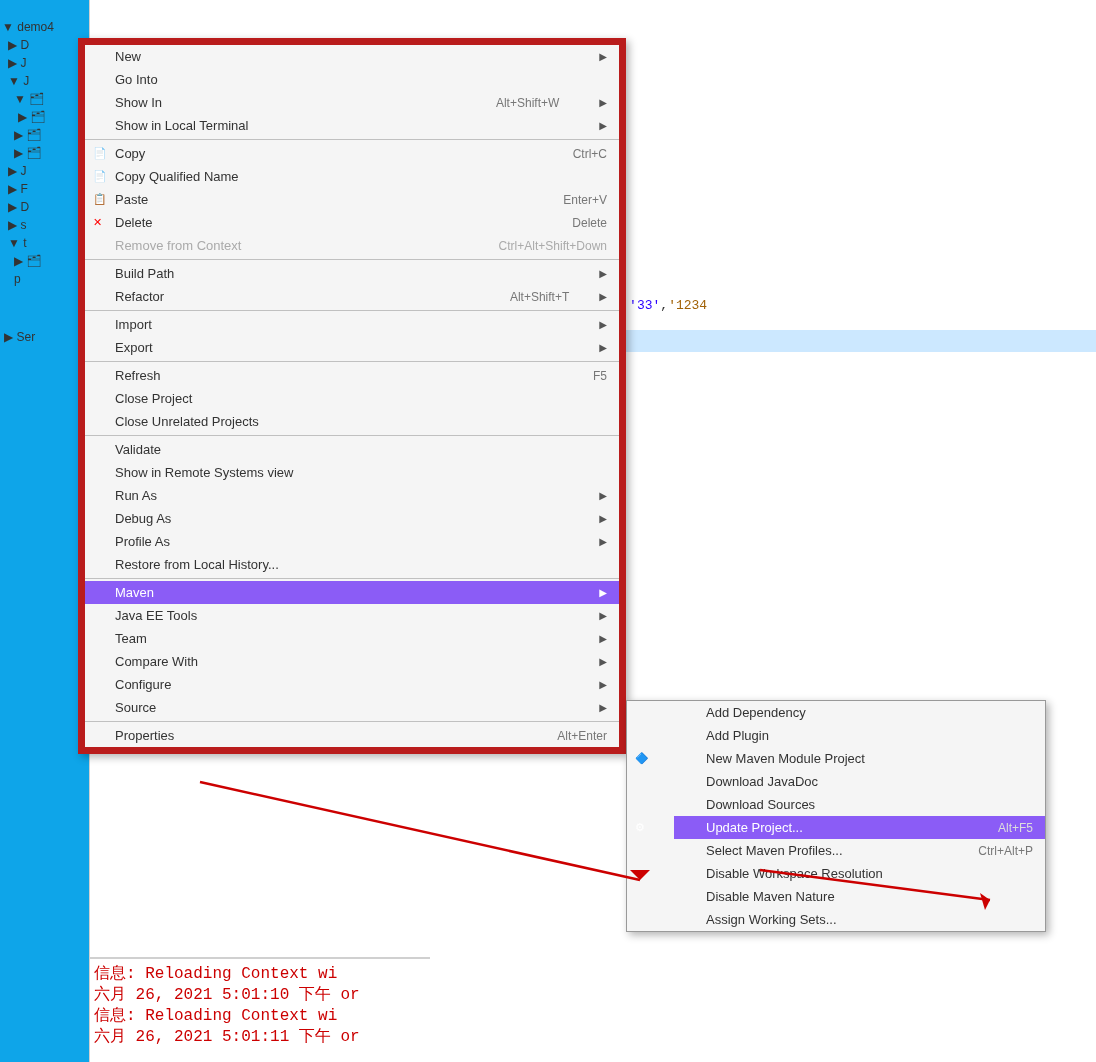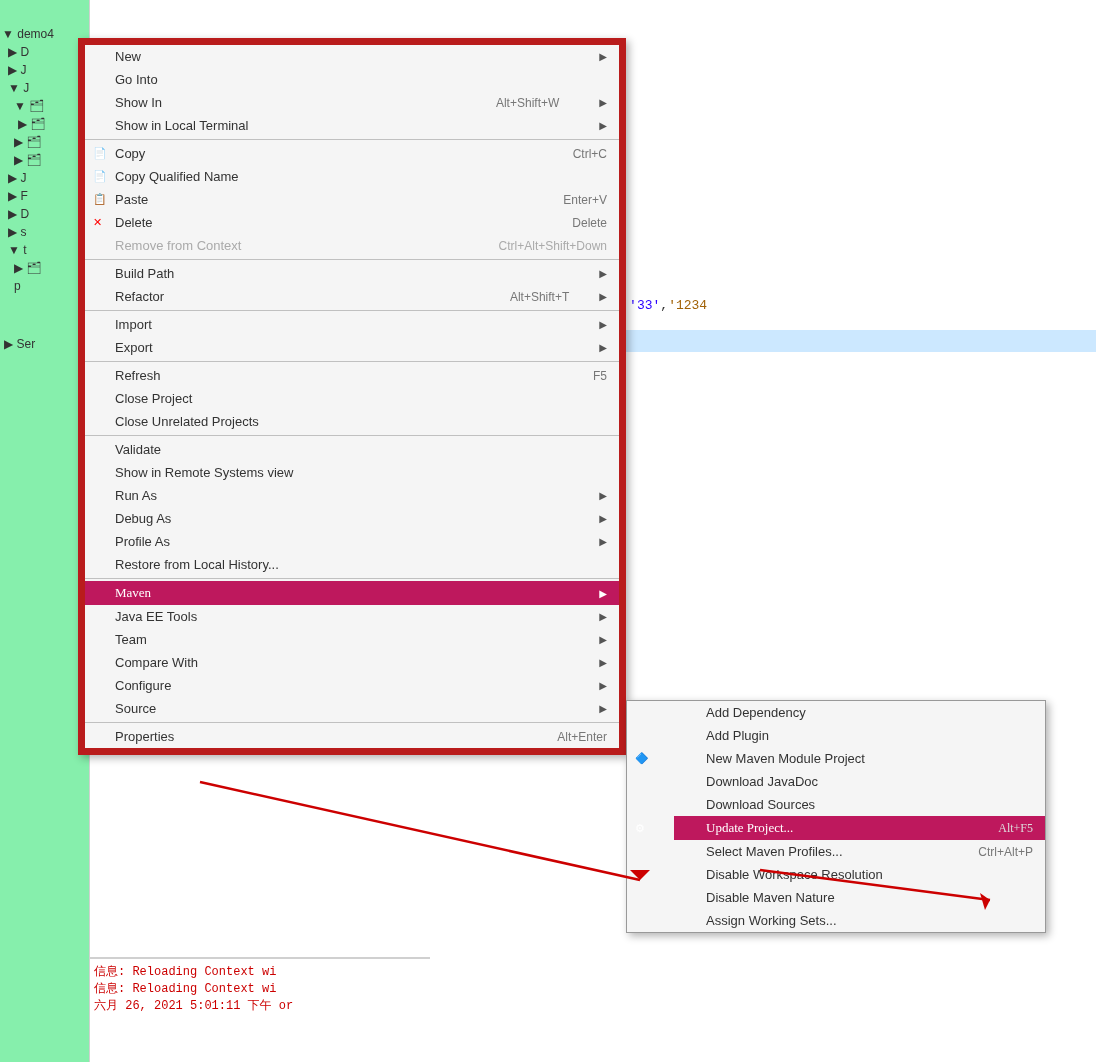--- a/index.html
+++ b/index.html
@@ -21,23 +21,23 @@
       height: 1062px;
       background: #f5f5f5;
     }
 
     
     .sidebar {
       position: absolute;
       top: 0; left: 0;
       width: 90px;
       height: 1062px;
-      background: #86efac;
+      background: #0ea5e9;
       border-right: 1px solid #d0d0d0;
-      padding-top: 25px;
+      padding-top: 18px;
       font-size: 12px;
     }
 
     .sidebar-item {
       padding: 2px 4px;
       white-space: nowrap;
       overflow: hidden;
       color: #333;
     }
 
@@ -62,21 +62,21 @@
 
     
     .console-area {
       position: absolute;
       bottom: 0; left: 90px;
       width: 320px;
       height: 100px;
       background: #fff;
       border-top: 2px solid #d0d0d0;
       font-family: 'Courier New', monospace;
-      font-size: 12px;
+      font-size: 16px;
       padding: 4px;
       color: #cc0000;
       overflow: hidden;
     }
 
     
     .context-menu {
       position: absolute;
       top: 38px;
       left: 78px;
@@ -95,23 +95,22 @@
       cursor: pointer;
       color: #333;
       min-height: 22px;
     }
 
     .menu-item.disabled {
       color: #aaa;
     }
 
     .menu-item.highlighted {
-      background: #be185d;
+      background: #8b5cf6;
       color: #fff;
-      font-family: Liberation Serif, serif;
     }
 
     .menu-item .shortcut {
       color: #777;
       font-size: 12px;
       margin-left: 20px;
     }
 
     .menu-item.highlighted .shortcut {
       color: #ddd;
@@ -525,20 +524,21 @@
 
   <div class="menu-item-wrapper">
     <div class="menu-item">
       <span>Assign Working Sets...</span>
     </div>
   </div>
 </div>
 
 <div class="console-area" style="left:90px; bottom:0; width:340px; height:105px;">
   <div>信息: Reloading Context wi</div>
+  <div>六月 26, 2021 5:01:10 下午 or</div>
   <div>信息: Reloading Context wi</div>
   <div>六月 26, 2021 5:01:11 下午 or</div>
 </div>
 
 <svg class="svg-arrows">
 
   <line x1="200" y1="782" x2="640" y2="880" stroke="#cc0000" stroke-width="2.5"></line>
   <polygon points="640,880 630,870 650,870" fill="#cc0000" transform="rotate(0,640,880)"></polygon>
 
   <line x1="760" y1="870" x2="990" y2="900" stroke="#cc0000" stroke-width="2.5"></line>

